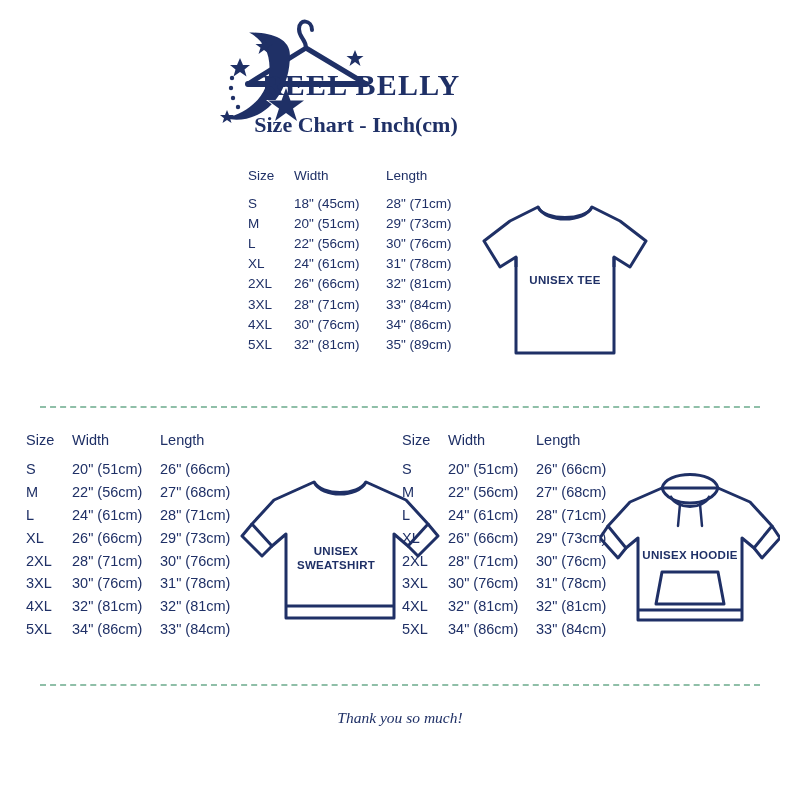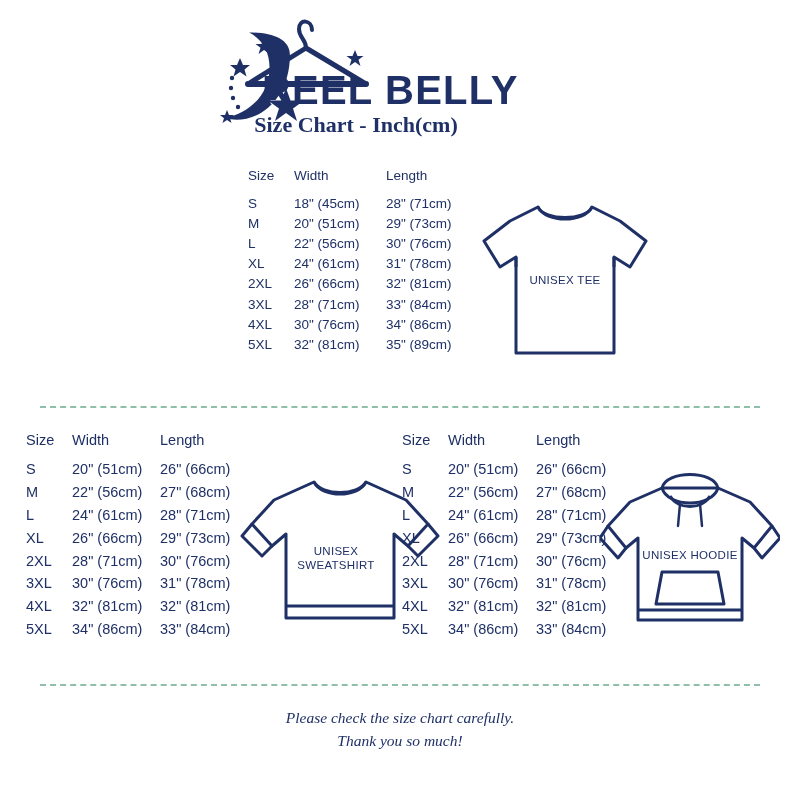--- a/index.html
+++ b/index.html
@@ -32,23 +32,23 @@
     position: absolute;
     left: 120px;
     top: 4px;
     width: 350px;
     height: 120px;
   }
   .brand-name {
     position: absolute;
     left: 262px;
     top: 60px;
-    font-family: Liberation Sans, sans-serif;
+    font-family: Liberation Serif, serif;
     font-weight: bold;
-    font-size: 40px;
+    font-size: 30px;
     letter-spacing: 1.2px;
     color: #1f3066;
     white-space: nowrap;
   }
 
   .chart-title {
     position: absolute;
     left: 0;
     top: 112px;
     width: 712px;
@@ -115,21 +115,21 @@
   .garment {
     position: absolute;
   }
   #tee-art { left: 470px; top: 195px; }
   #sweat-art { left: 240px; top: 468px; }
   #hoodie-art { left: 600px; top: 468px; }
 
   .garment-label {
     position: absolute;
     font-family: "Liberation Sans", sans-serif;
-    font-weight: normal;
+    font-weight: bold;
     font-size: 11.5px;
     color: #1f3066;
     text-align: center;
     line-height: 14px;
     letter-spacing: 0.3px;
     white-space: nowrap;
   }
   #tee-label { left: 470px; top: 195px; width: 190px; height: 170px; display: flex; align-items: center; justify-content: center; }
   #sweat-label { left: 236px; top: 468px; width: 200px; height: 180px; display: flex; align-items: center; justify-content: center; }
   #hoodie-label { left: 600px; top: 465px; width: 180px; height: 180px; display: flex; align-items: center; justify-content: center; }
@@ -400,17 +400,16 @@
       <path d="M172 58 L180 70 L162 90 L154 80" fill="none" stroke="#1f3066" stroke-width="3" stroke-linejoin="round"></path>
 
       <path d="M38 142 L142 142" fill="none" stroke="#1f3066" stroke-width="3"></path>
     </svg>
   </div>
   <div class="garment-label" id="hoodie-label">UNISEX HOODIE</div>
 
   <div class="divider" id="divider-2"></div>
 
   <div class="footer">
-    <div>Please check the size chart carefully.</div>
     <div>Thank you so much!</div>
   </div>
 
 </div>
 
 </body></html>

